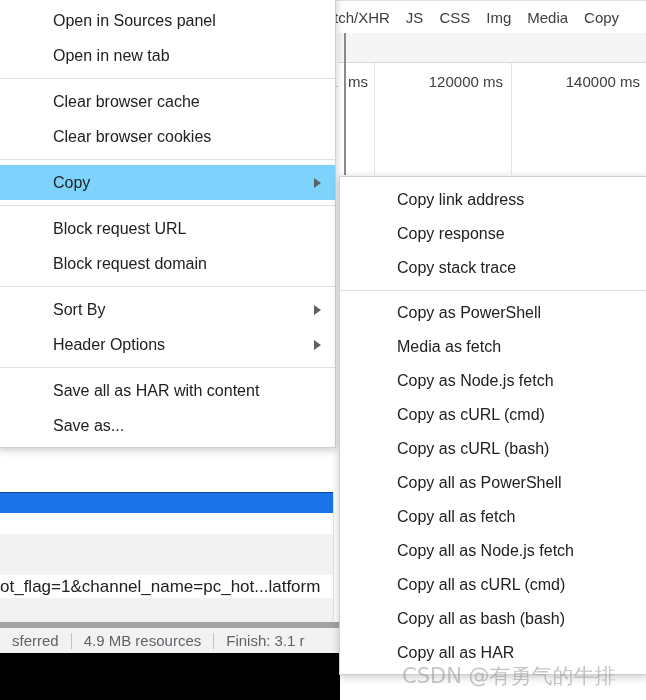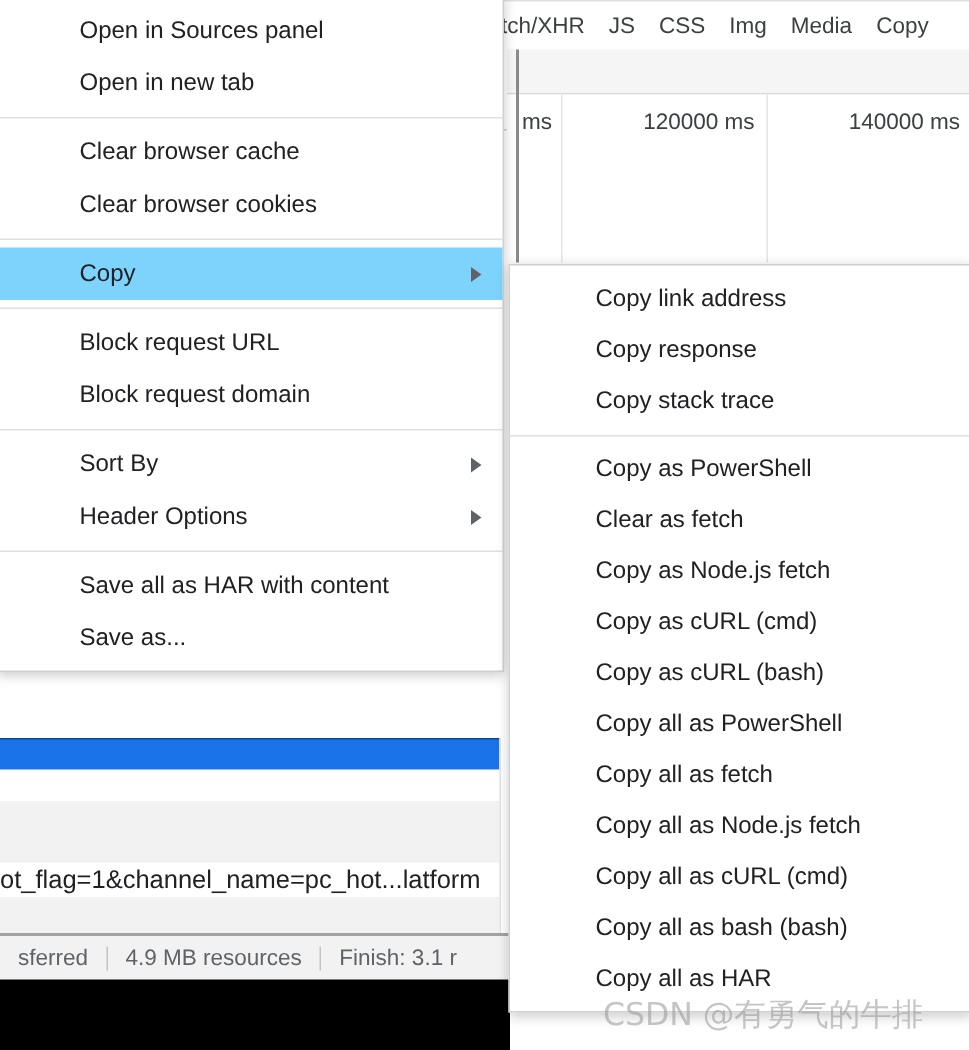--- a/index.html
+++ b/index.html
@@ -155,21 +155,21 @@
   }
 
   
   .status-bar {
     position: absolute;
     left: 0;
     top: 622px;
     width: 340px;
     height: 31px;
     background: #f2f2f2;
-    border-top: 2px solid #a3a3a3;
+    border-top: 6px solid #a3a3a3;
     box-sizing: border-box;
     display: flex;
     align-items: center;
     white-space: nowrap;
     color: #5f6368;
     font-size: 15px;
     overflow: hidden;
   }
   .status-item { padding: 0 12px; }
   .status-sep {
@@ -374,21 +374,21 @@
   <div class="menu-item">
     <span>Copy stack trace</span>
   </div>
 
   <div class="menu-sep"></div>
 
   <div class="menu-item">
     <span>Copy as PowerShell</span>
   </div>
   <div class="menu-item">
-    <span>Clear as fetch</span>
+    <span>Media as fetch</span>
   </div>
   <div class="menu-item">
     <span>Copy as Node.js fetch</span>
   </div>
   <div class="menu-item">
     <span>Copy as cURL (cmd)</span>
   </div>
   <div class="menu-item">
     <span>Copy as cURL (bash)</span>
   </div>

